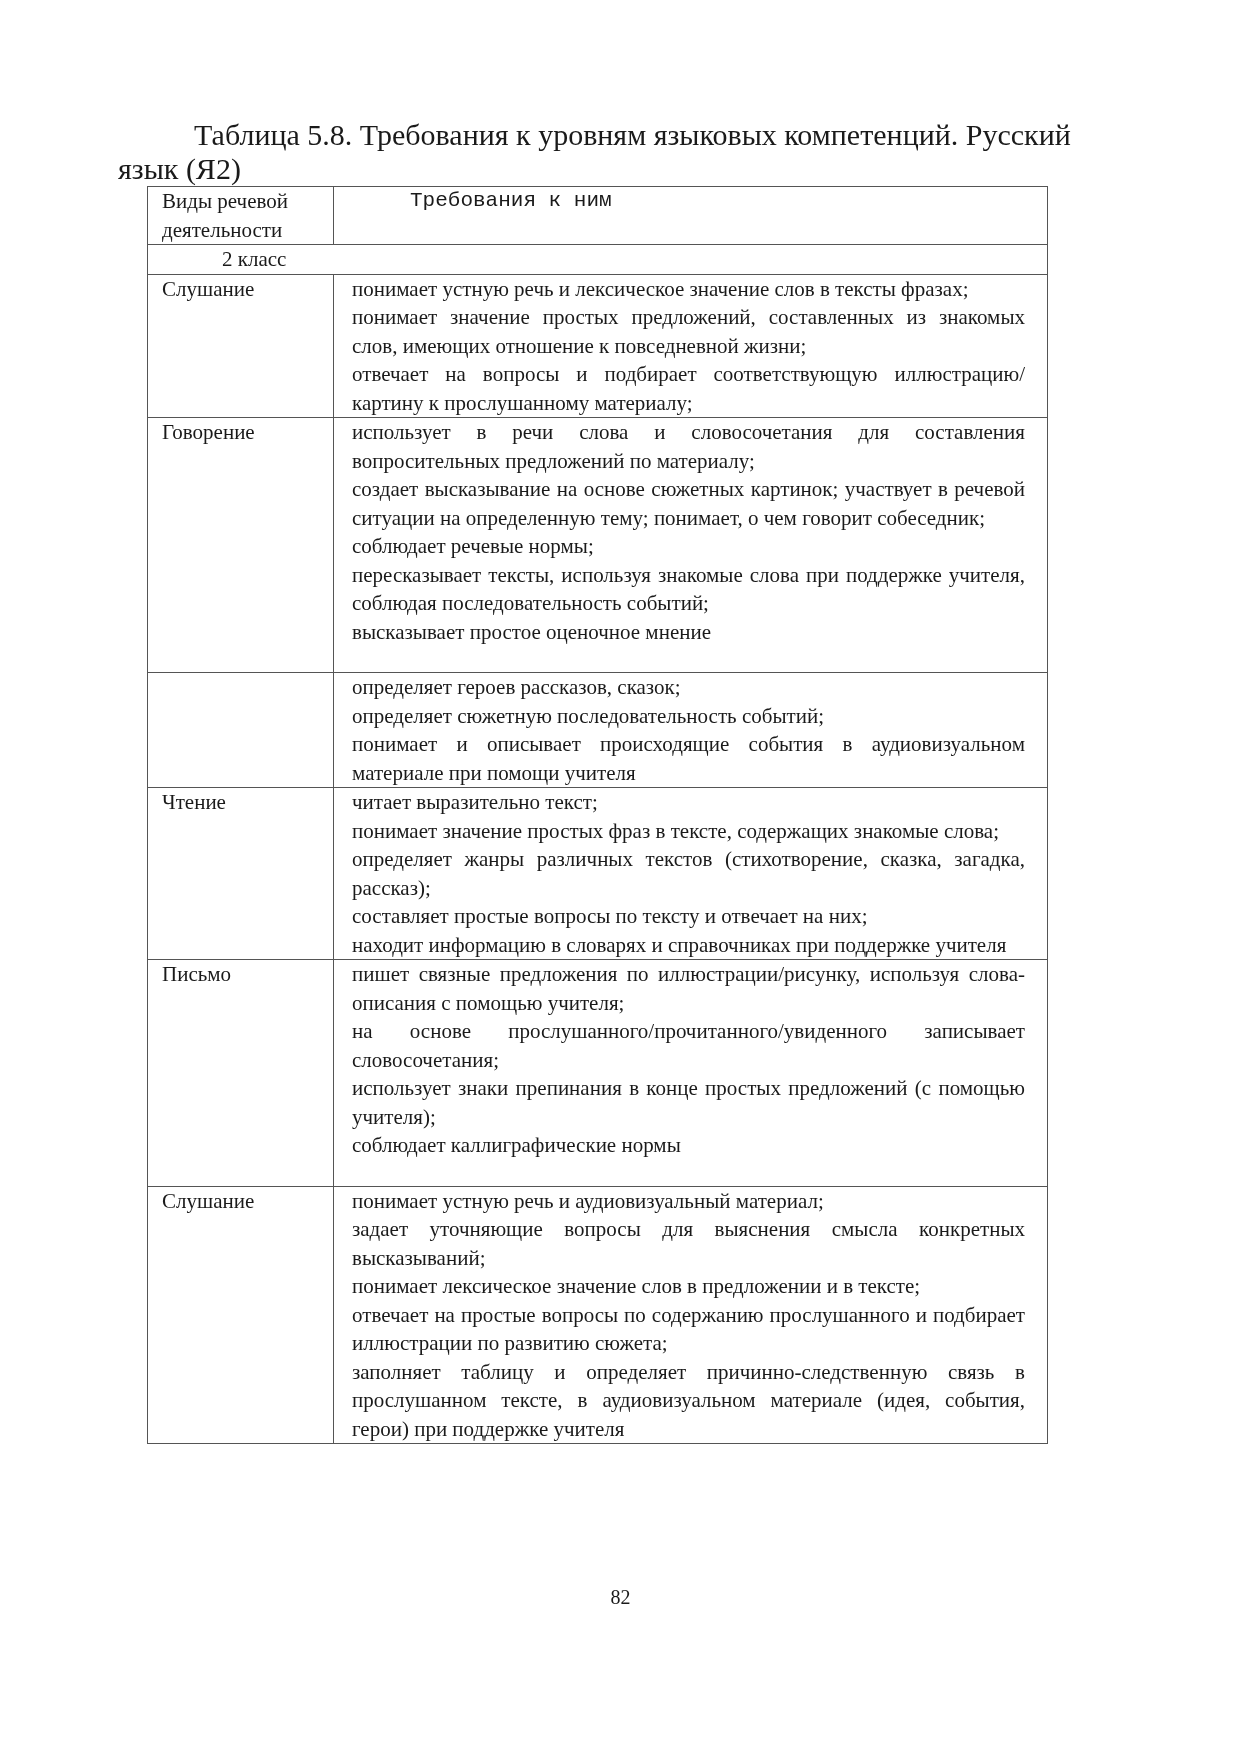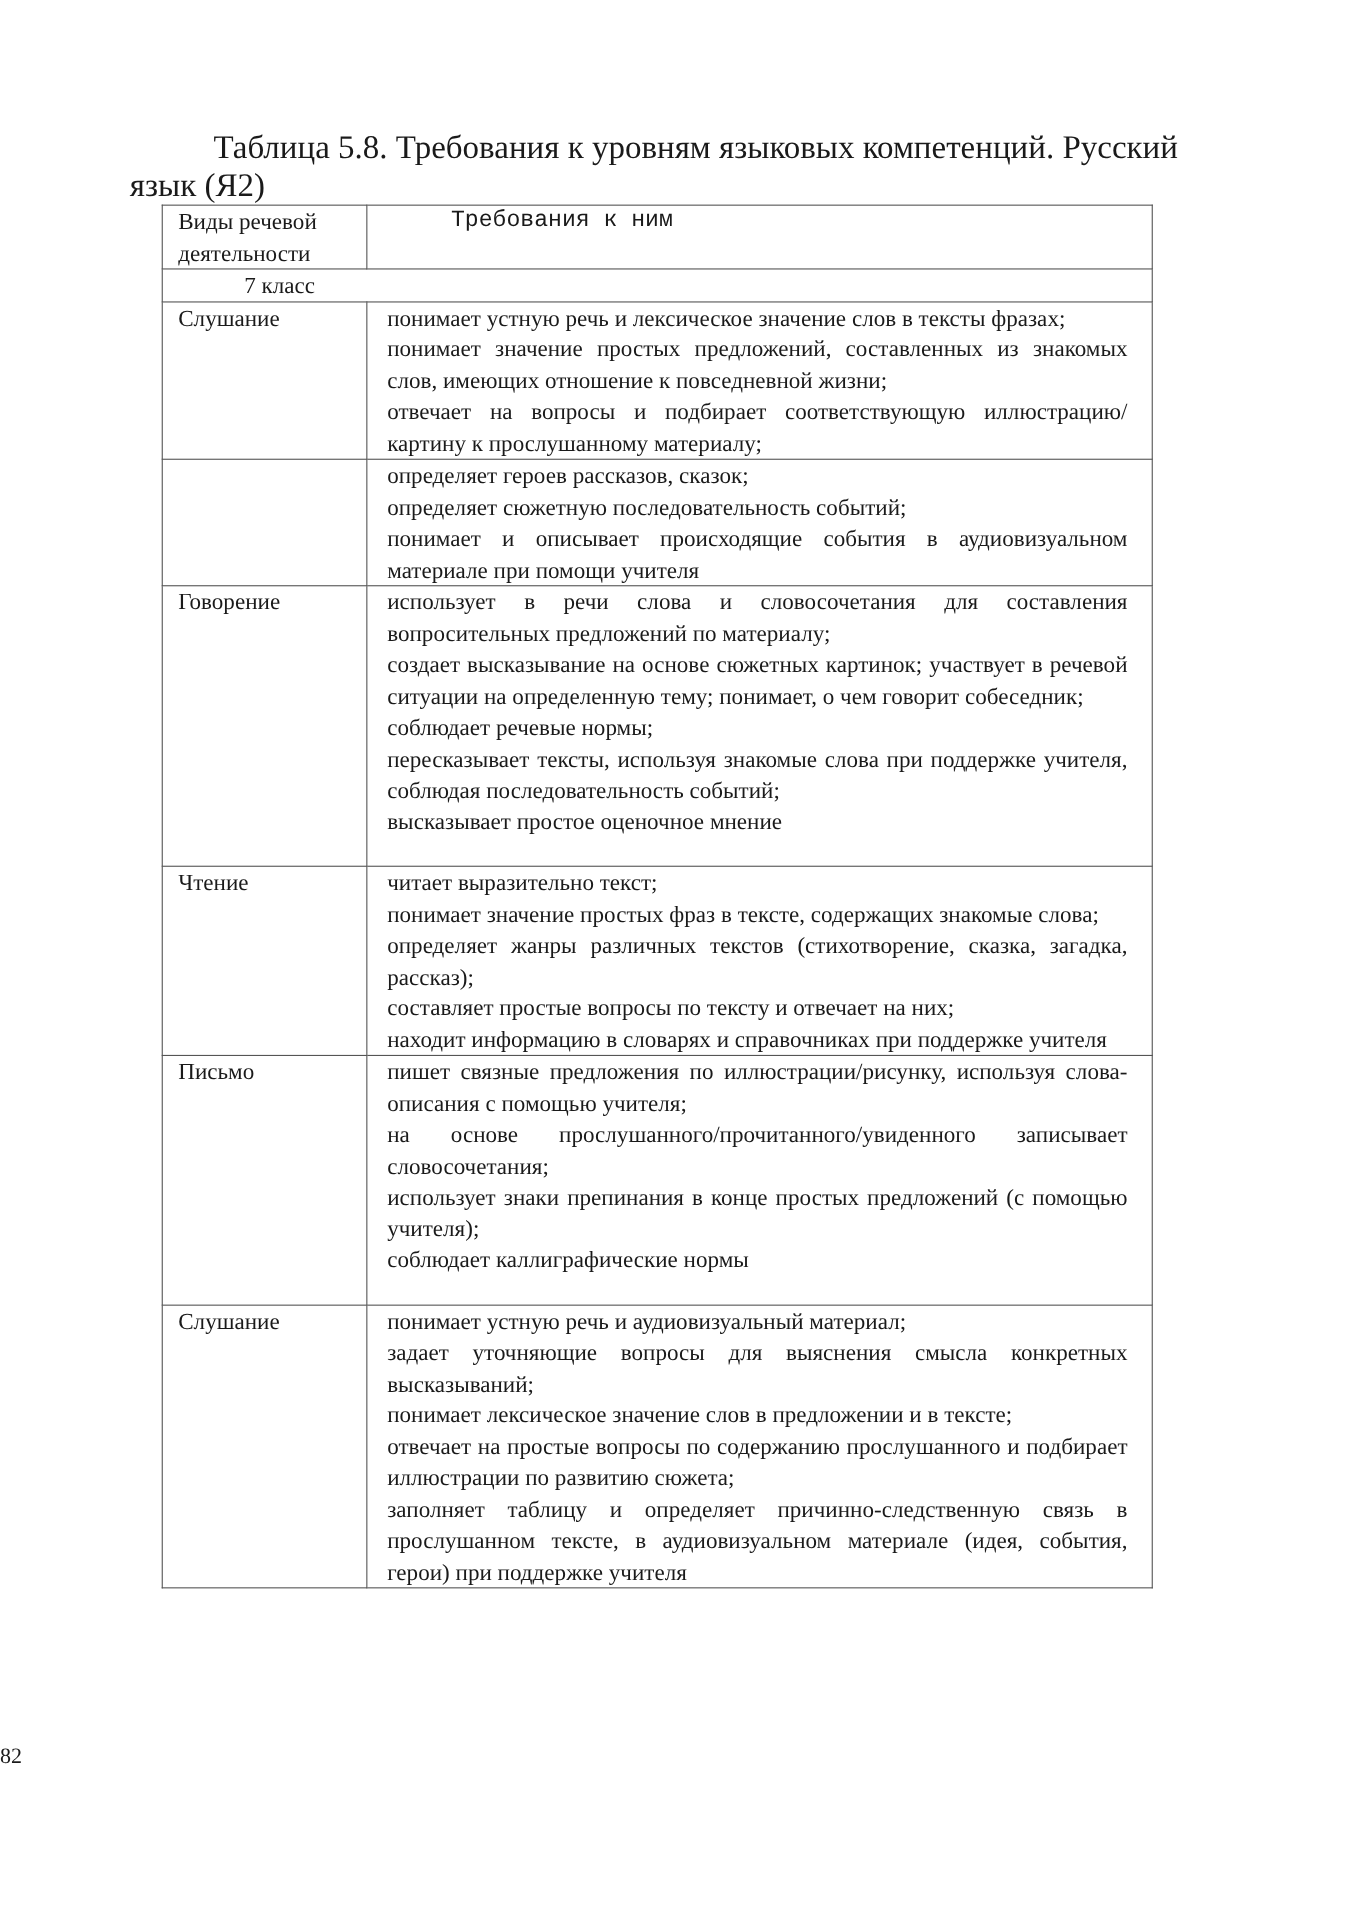--- a/index.html
+++ b/index.html
@@ -22,68 +22,68 @@
   td.kind { width: 171px; padding-left: 14px !important; }
   td.reqs { padding-left: 18px !important; padding-right: 22px !important; text-align: justify; }
   td.head-kind { padding-left: 14px !important; }
   td.head-req { padding-left: 76px !important; font-family: Liberation Mono, monospace; }
   td.grade { padding-left: 74px !important; }
   td.grade.flush { padding-left: 2px !important; }
   .line { display: block; text-align: justify; text-align-last: left; }
   .pad-bottom { padding-bottom: 26px !important; }
   .page-number {
     position: absolute; left: 0; width: 1241px; top: 1586px;
-    text-align: left; font-size: 20px;
+    text-align: center; font-size: 20px;
   }
 </style>
 </head>
 <body>
 
 <div class="caption"><span class="indent"></span><span>Таблица 5.8. Требования к уровням языковых компетенций. Русский язык (Я2)</span></div>
 
 <table class="req">
   <tbody>
       <tr>
     <td class="kind head-kind">
       <span class="line">Виды речевой</span>
       <span class="line">деятельности</span>
     </td>
     <td class="head-req">Требования к ним</td>
   </tr>
 
   <tr>
-    <td colspan="2" class="grade">7 класс</td>
+    <td colspan="2" class="grade">2 класс</td>
   </tr>
 
   <tr>
     <td class="kind">Слушание</td>
     <td class="reqs">
       <span class="line">понимает устную речь и лексическое значение слов в тексты фразах;</span>
       <span class="line">понимает значение простых предложений, составленных из знакомых слов, имеющих отношение к повседневной жизни;</span>
       <span class="line">отвечает на вопросы и подбирает соответствующую иллюстрацию/ картину к прослушанному материалу;</span>
     </td>
   </tr>
 
   <tr>
-    <td class="kind"></td>
-    <td class="reqs">
-      <span class="line">определяет героев рассказов, сказок;</span>
-      <span class="line">определяет сюжетную последовательность событий;</span>
-      <span class="line">понимает и описывает происходящие события в аудиовизуальном материале при помощи учителя</span>
-    </td>
-  </tr>
-
-  <tr>
     <td class="kind">Говорение</td>
     <td class="reqs pad-bottom">
       <span class="line">использует в речи слова и словосочетания для составления вопросительных предложений по материалу;</span>
       <span class="line">создает высказывание на основе сюжетных картинок; участвует в речевой ситуации на определенную тему; понимает, о чем говорит собеседник;</span>
       <span class="line">соблюдает речевые нормы;</span>
       <span class="line">пересказывает тексты, используя знакомые слова при поддержке учителя, соблюдая последовательность событий;</span>
       <span class="line">высказывает простое оценочное мнение</span>
+    </td>
+  </tr>
+
+  <tr>
+    <td class="kind"></td>
+    <td class="reqs">
+      <span class="line">определяет героев рассказов, сказок;</span>
+      <span class="line">определяет сюжетную последовательность событий;</span>
+      <span class="line">понимает и описывает происходящие события в аудиовизуальном материале при помощи учителя</span>
     </td>
   </tr>
 
   <tr>
     <td class="kind">Чтение</td>
     <td class="reqs">
       <span class="line">читает выразительно текст;</span>
       <span class="line">понимает значение простых фраз в тексте, содержащих знакомые слова;</span>
       <span class="line">определяет жанры различных текстов (стихотворение, сказка, загадка, рассказ);</span>
       <span class="line">составляет простые вопросы по тексту и отвечает на них;</span>

